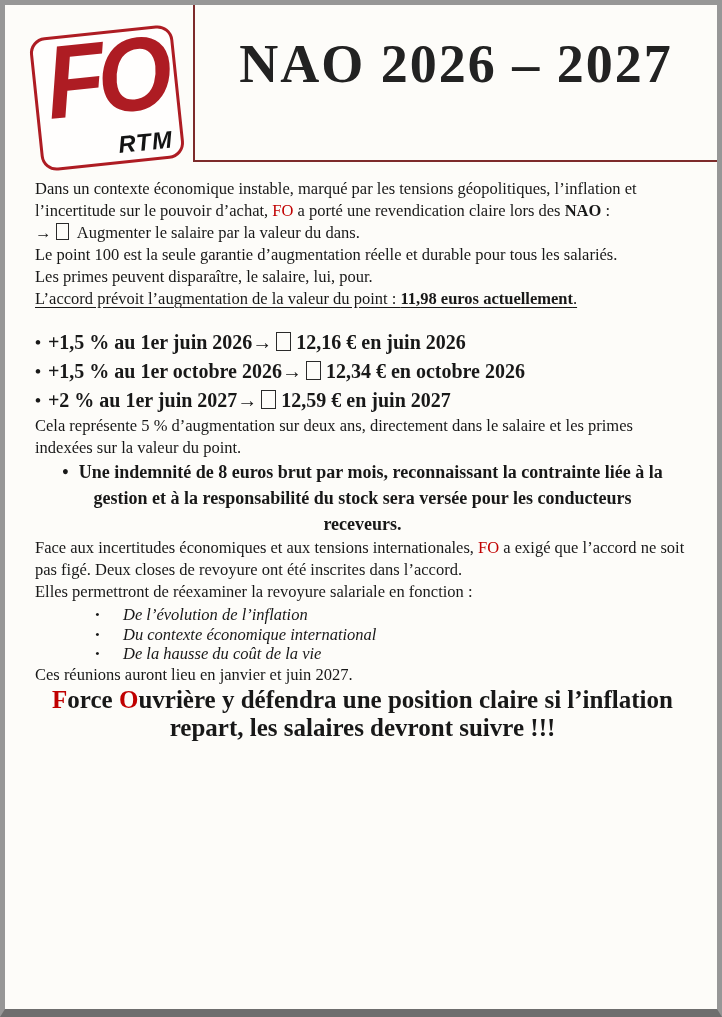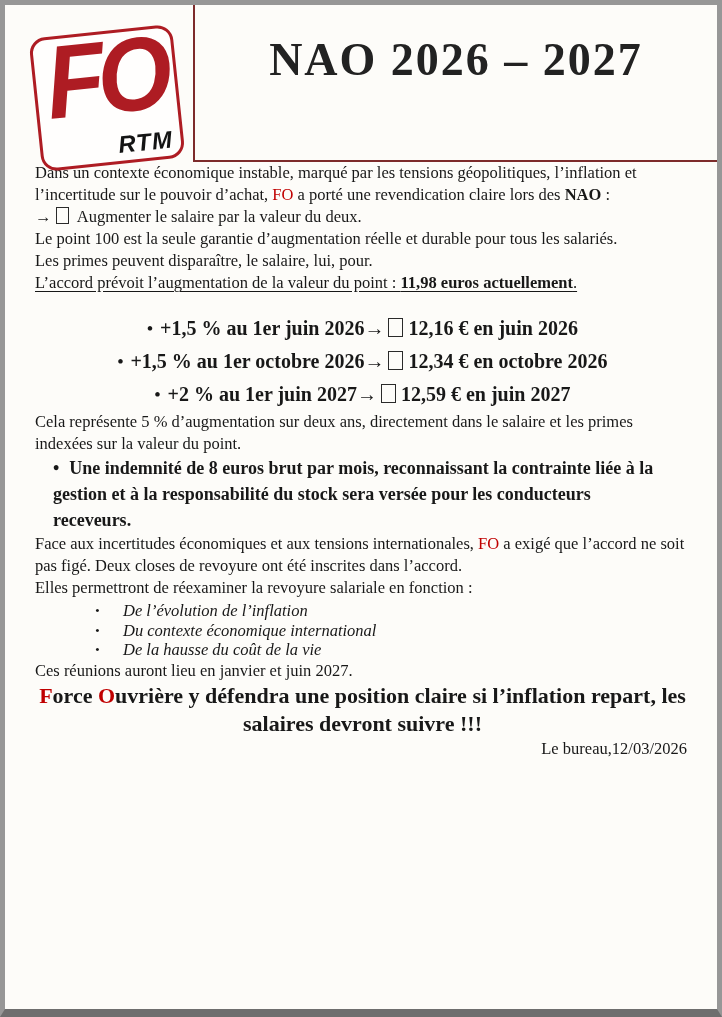--- a/index.html
+++ b/index.html
@@ -20,21 +20,21 @@
   }
   
   .header{position:relative;height:157px;}
   .title-cell{
     position:absolute;left:188px;right:0;top:0;bottom:0;
     border-left:2px solid #7d2b2b;
     border-bottom:2px solid #7d2b2b;
   }
   .title{
     font-weight:bold;
-    font-size:46px;
+    font-size:54px;
     letter-spacing:2px;
     text-align:center;
     padding-top:28px;
     color:#222;
     font-family:"Liberation Serif", serif;
   }
   .logo-wrap{position:absolute;left:22px;top:18px;width:160px;height:150px;}
   .logo-box{
     position:absolute;left:8px;top:8px;
     width:138px;height:128px;
@@ -54,21 +54,21 @@
   }
   .logo-rtm{
     position:absolute;bottom:2px;right:8px;
     font-family:"Liberation Sans", sans-serif;
     font-style:italic;font-weight:bold;
     font-size:24px;letter-spacing:1px;
     color:#141414;
   }
   
   .content{
-    padding:0 27px 0 30px;
+    padding:16px 27px 0 30px;
     font-size:16.5px;
     line-height:22px;
   }
   .content p{margin:0;}
   .red{color:#c00000;}
   .para-intro{margin-top:38px;}
   .accord{
     margin-top:24px;
     text-decoration:underline;
     text-underline-offset:3px;
@@ -76,34 +76,34 @@
   .arrow-glyph{font-weight:bold;}
   .tofu{
     display:inline-block;
     width:11px;height:15px;
     border:1.4px solid #2a2a2a;
     vertical-align:-2px;
     margin:0 5px 0 4px;
   }
   .increases{margin-top:18px;}
   .inc-line{
-    text-align:center;
+    text-align:left;
     font-weight:bold;
     font-size:20px;
-    line-height:33px;
+    line-height:28px;
   }
   .inc-line .tofu{width:13px;height:17px;border-width:1.6px;}
   .inc-bullet{font-size:17px;margin-right:7px;vertical-align:1px;}
   .para-cela{margin-top:18px;}
   .indemnity{
     margin-top:16px;
     font-weight:bold;
     font-size:18px;
     line-height:26px;
-    text-align:left;
+    text-align:center;
     padding:0 18px;
   }
   .indemnity .ind-bullet{margin-right:10px;}
   .revoyure{
     margin-top:22px;
     text-decoration:underline;
     text-underline-offset:3px;
   }
   .para-face{margin-top:22px;}
   .cond-intro{margin-top:20px;}
@@ -116,21 +116,21 @@
   .li-bullet{
     display:inline-block;
     width:28px;
     font-size:13px;
     vertical-align:1px;
   }
   .reunions{margin-top:20px;}
   .conclusion{
     margin-top:24px;
     font-weight:bold;
-    font-size:22px;
+    font-size:25px;
     line-height:28px;
     text-align:center;
   }
   .signature{
     margin-top:36px;
     text-align:right;
     padding-right:3px;
   }
 </style>
 </head>
@@ -146,21 +146,21 @@
       </div>
     </div>
     <div class="title-cell">
       <div class="title">NAO 2026 – 2027</div>
     </div>
   </div>
 
   <div class="content">
 
     <p class="para-intro"><span>Dans un contexte économique instable, marqué par les tensions géopolitiques, l’inflation et l’incertitude sur le pouvoir d’achat, </span><span class="red">FO</span><span> a porté une revendication claire lors des </span><b>NAO</b><span> :</span><br>
-    <span class="arrow-glyph">→</span><span class="tofu"></span><span> Augmenter le salaire par la valeur du deux.</span><br>
+    <span class="arrow-glyph">→</span><span class="tofu"></span><span> Augmenter le salaire par la valeur du dans.</span><br>
     <span>Le point 100 est la seule garantie d’augmentation réelle et durable pour tous les salariés.</span><br>
     <span>Les primes peuvent disparaître, le salaire, lui, pour.</span></p>
 
     <p class="accord"><span>L’accord prévoit l’augmentation de la valeur du point : </span><b>11,98 euros actuellement</b><span>.</span></p>
 
     <div class="increases">
       <div class="inc-line"><span class="inc-bullet">•</span><span>+1,5 % au 1er juin 2026</span><span class="arrow-glyph">→</span><span class="tofu"></span><span>12,16 € en juin 2026</span></div>
       <div class="inc-line"><span class="inc-bullet">•</span><span>+1,5 % au 1er octobre 2026</span><span class="arrow-glyph">→</span><span class="tofu"></span><span>12,34 € en octobre 2026</span></div>
       <div class="inc-line"><span class="inc-bullet">•</span><span>+2 % au 1er juin 2027</span><span class="arrow-glyph">→</span><span class="tofu"></span><span>12,59 € en juin 2027</span></div>
     </div>
@@ -176,16 +176,15 @@
     <ul class="cond-list">
       <li><span class="li-bullet">•</span><span>De l’évolution de l’inflation</span></li>
       <li><span class="li-bullet">•</span><span>Du contexte économique international</span></li>
       <li><span class="li-bullet">•</span><span>De la hausse du coût de la vie</span></li>
     </ul>
 
     <p class="reunions">Ces réunions auront lieu en janvier et juin 2027.</p>
 
     <p class="conclusion"><span class="red">F</span><span>orce </span><span class="red">O</span><span>uvrière y défendra une position claire si l’inflation repart, les salaires devront suivre !!!</span></p>
 
-    <p class="signature">Le bureau,12/03/2026</p>
 
   </div>
 </div>
 
 </body></html>

